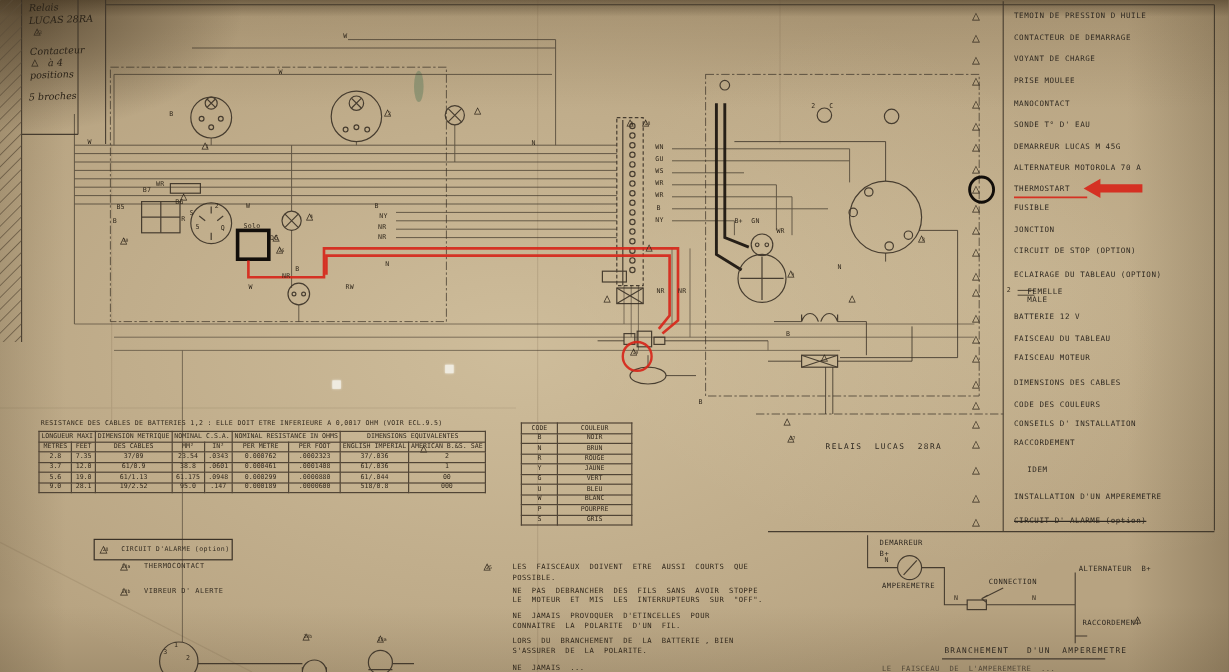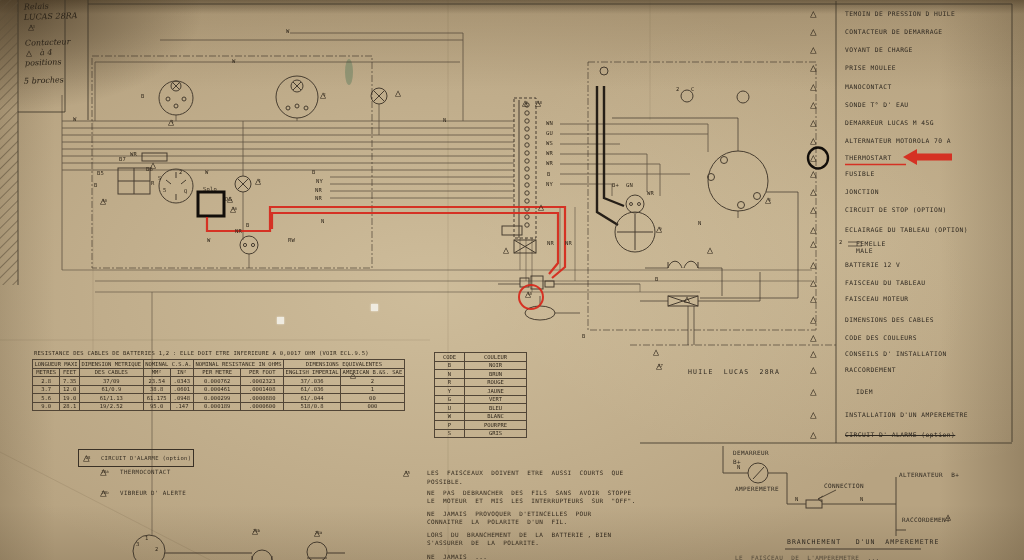--- a/index.html
+++ b/index.html
@@ -504,21 +504,21 @@
       <span class="tri" style="left: 403px; top: 468px;">
         <span class="tn">25</span>
       </span>
       <span class="tri" style="left: 252px; top: 526px;">
         <span class="tn">28b</span>
       </span>
       <span class="tri" style="left: 314px; top: 528px;">
         <span class="tn">28a</span>
       </span>
     </div>
-  <span class="relais" style="left:688px;top:368px;">HUILE  LUCAS  28RA</span>
+  <span class="relais" style="left:688px;top:368px;">RELAIS  LUCAS  28RA</span>
 
   <span class="tbl-title" style="left:34px;top:350px;">RESISTANCE DES CABLES DE BATTERIES 1,2 : ELLE DOIT ETRE INFERIEURE A 0,0017 OHM (VOIR ECL.9.5)</span>
   <table class="ctable" style="left:32px;top:359px;">
     <thead>
       <tr>
         <th colspan="2">LONGUEUR MAXI</th>
         <th>DIMENSION METRIQUE</th>
         <th colspan="2">NOMINAL C.S.A.</th>
         <th colspan="2">NOMINAL RESISTANCE IN OHMS</th>
         <th colspan="2">DIMENSIONS EQUIVALENTES</th>

